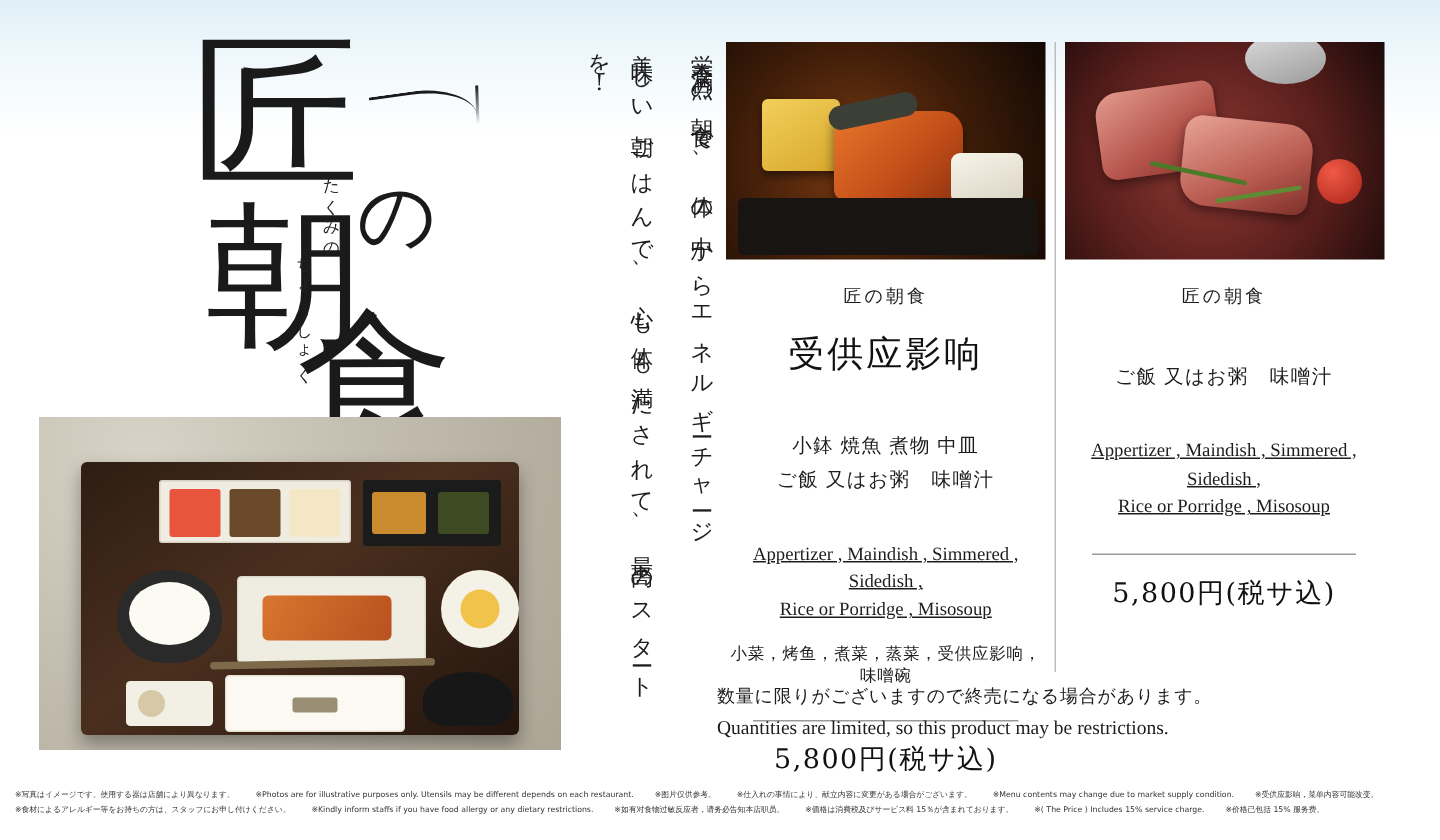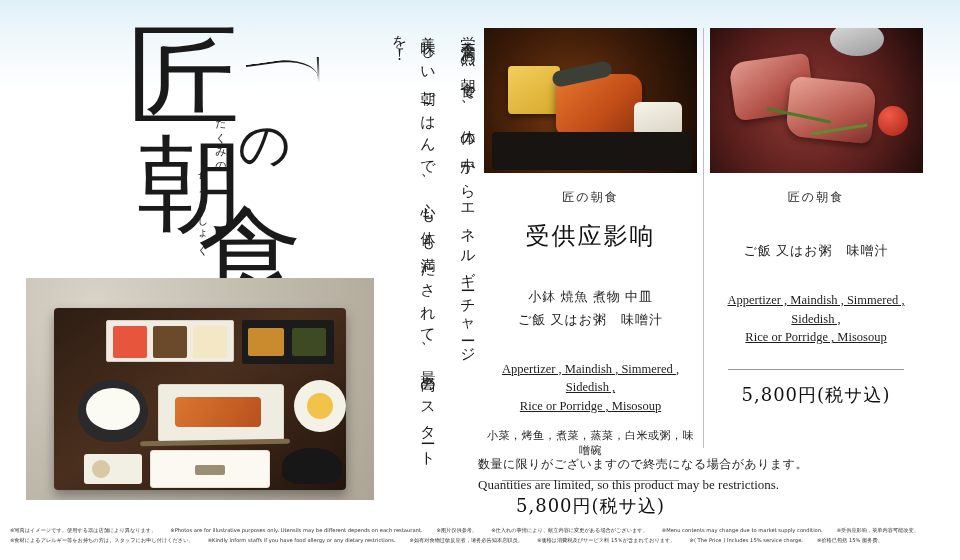--- a/index.html
+++ b/index.html
@@ -300,21 +300,21 @@
       <div class="card-sub">匠の朝食</div>
       <div class="card-title">受供应影响</div>
       <div class="card-jp-items">
         <div>小鉢 焼魚 煮物 中皿</div>
         <div>ご飯 又はお粥　味噌汁</div>
       </div>
       <div class="card-en-items">
         <div>Appertizer , Maindish , Simmered , Sidedish ,</div>
         <div>Rice or Porridge , Misosoup</div>
       </div>
-      <div class="card-cn-items">小菜，烤鱼，煮菜，蒸菜，白米或粥，味噌碗</div>
+      <div class="card-cn-items">小菜，烤鱼，煮菜，蒸菜，受供应影响，味噌碗</div>
       <div class="card-price">5,800円(税サ込)</div>
     </div>
 
     <div class="card">
       <div class="card-photo photo-beef">
         <span class="spoon"></span>
           <span class="slice1"></span>
           <span class="slice2"></span>
         <span class="chive1"></span>
           <span class="chive2"></span>

